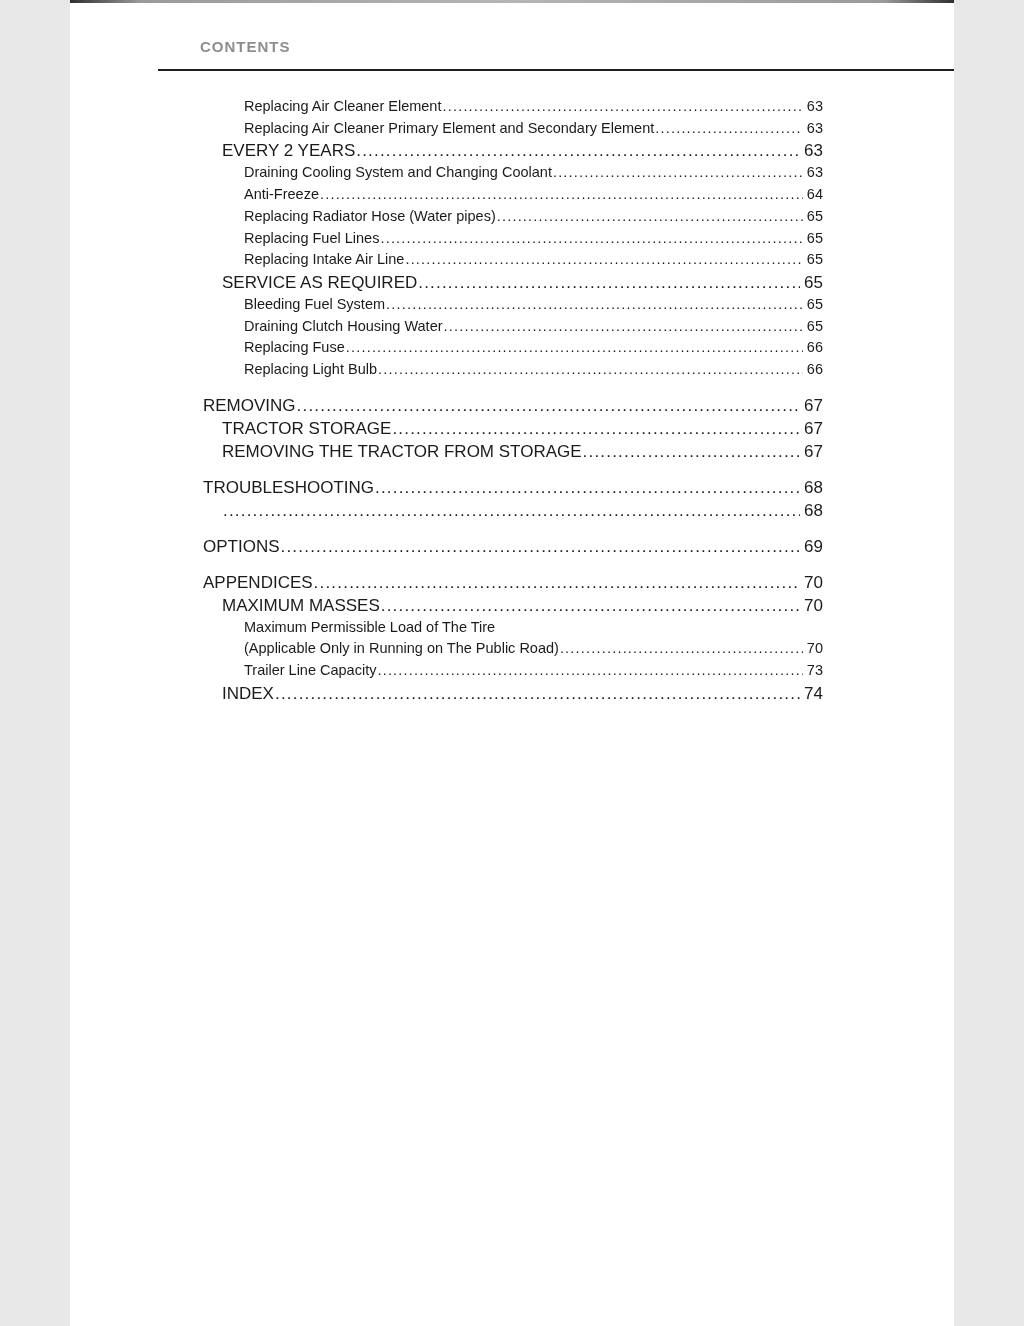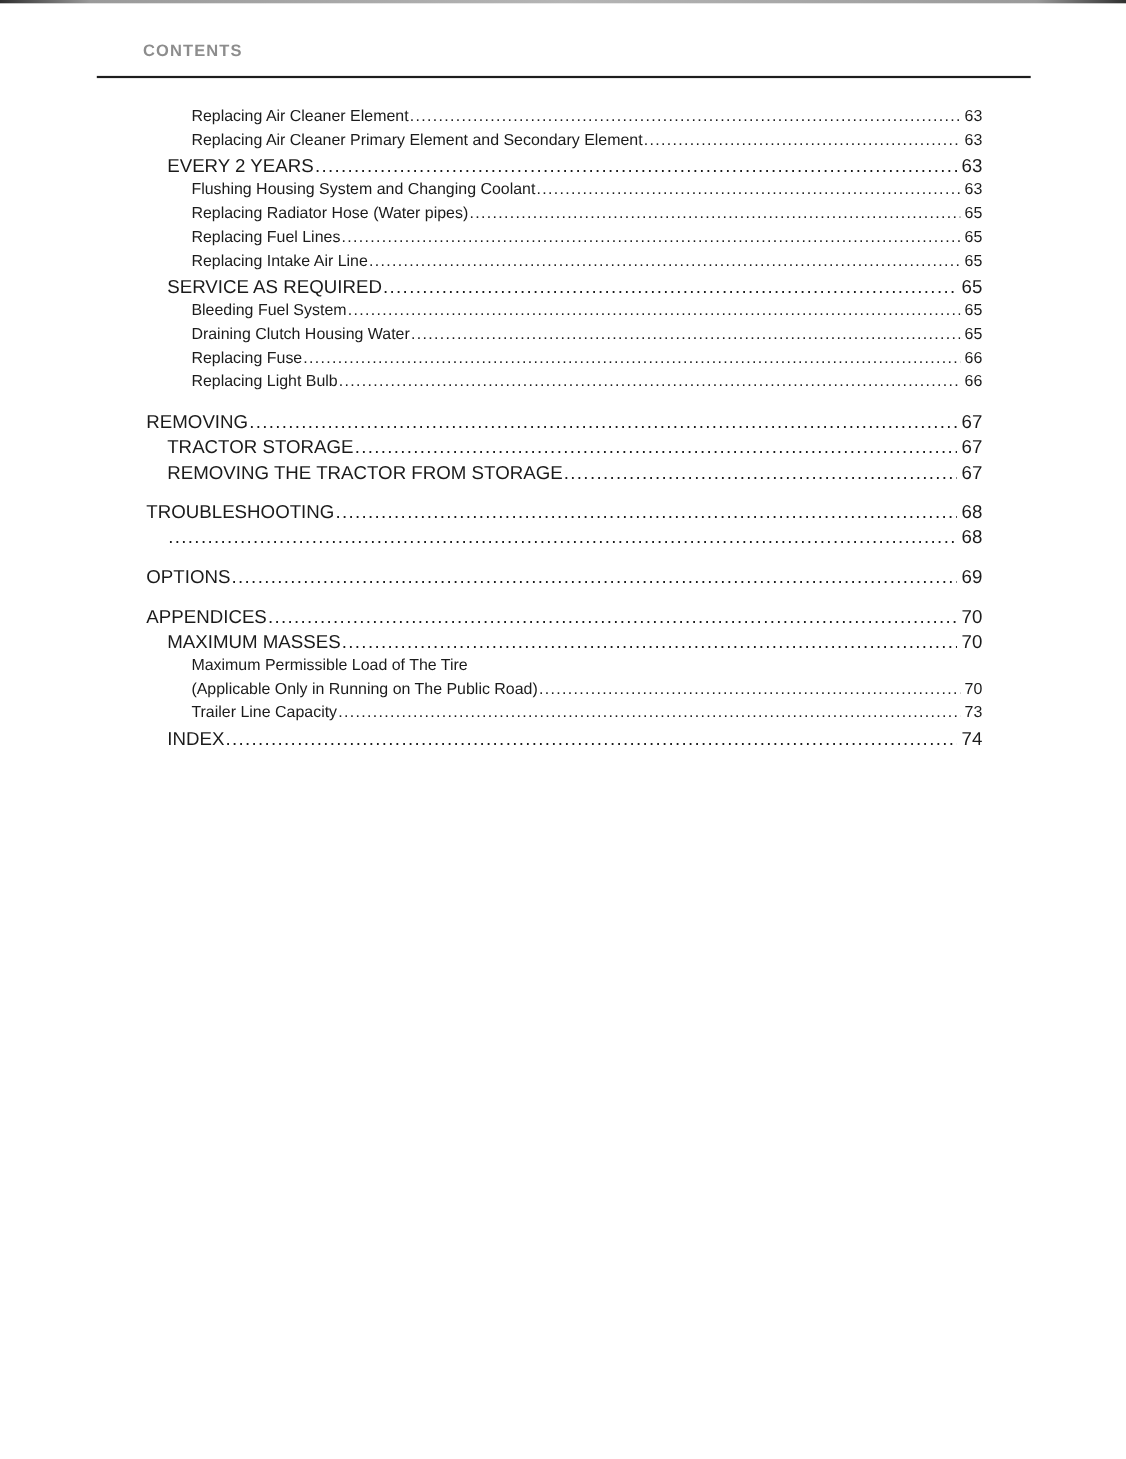--- a/index.html
+++ b/index.html
@@ -2,21 +2,21 @@
 <html><head>
 <meta charset="utf-8">
 <style>
   html, body {
     margin: 0;
     padding: 0;
     background: #e8e8e8;
   }
   .page {
     position: relative;
-    width: 1024px;
+    width: 884px;
     height: 1326px;
     margin: 0 auto;
     background: #ffffff;
     font-family: "Liberation Sans", sans-serif;
     color: #1b1b1b;
     overflow: hidden;
   }
   .scan-edge-top {
     position: absolute;
     top: 0; left: 0; right: 0;
@@ -114,23 +114,28 @@
         <span class="toc-label">Replacing Air Cleaner Primary Element and Secondary Element</span>
         <span class="toc-dots"></span>
         <span class="toc-page">63</span>
       </div>
       <div class="toc-row level-1">
         <span class="toc-label">EVERY 2 YEARS</span>
         <span class="toc-dots"></span>
         <span class="toc-page">63</span>
       </div>
       <div class="toc-row level-2">
-        <span class="toc-label">Flushing Housing System and Changing Coolant</span>
-        <span class="toc-dots"></span>
-        <span class="toc-page">63</span>
+        <span class="toc-label">Draining Cooling System and Changing Coolant</span>
+        <span class="toc-dots"></span>
+        <span class="toc-page">63</span>
+      </div>
+      <div class="toc-row level-2">
+        <span class="toc-label">Anti-Freeze</span>
+        <span class="toc-dots"></span>
+        <span class="toc-page">64</span>
       </div>
       <div class="toc-row level-2">
         <span class="toc-label">Replacing Radiator Hose (Water pipes)</span>
         <span class="toc-dots"></span>
         <span class="toc-page">65</span>
       </div>
       <div class="toc-row level-2">
         <span class="toc-label">Replacing Fuel Lines</span>
         <span class="toc-dots"></span>
         <span class="toc-page">65</span>

